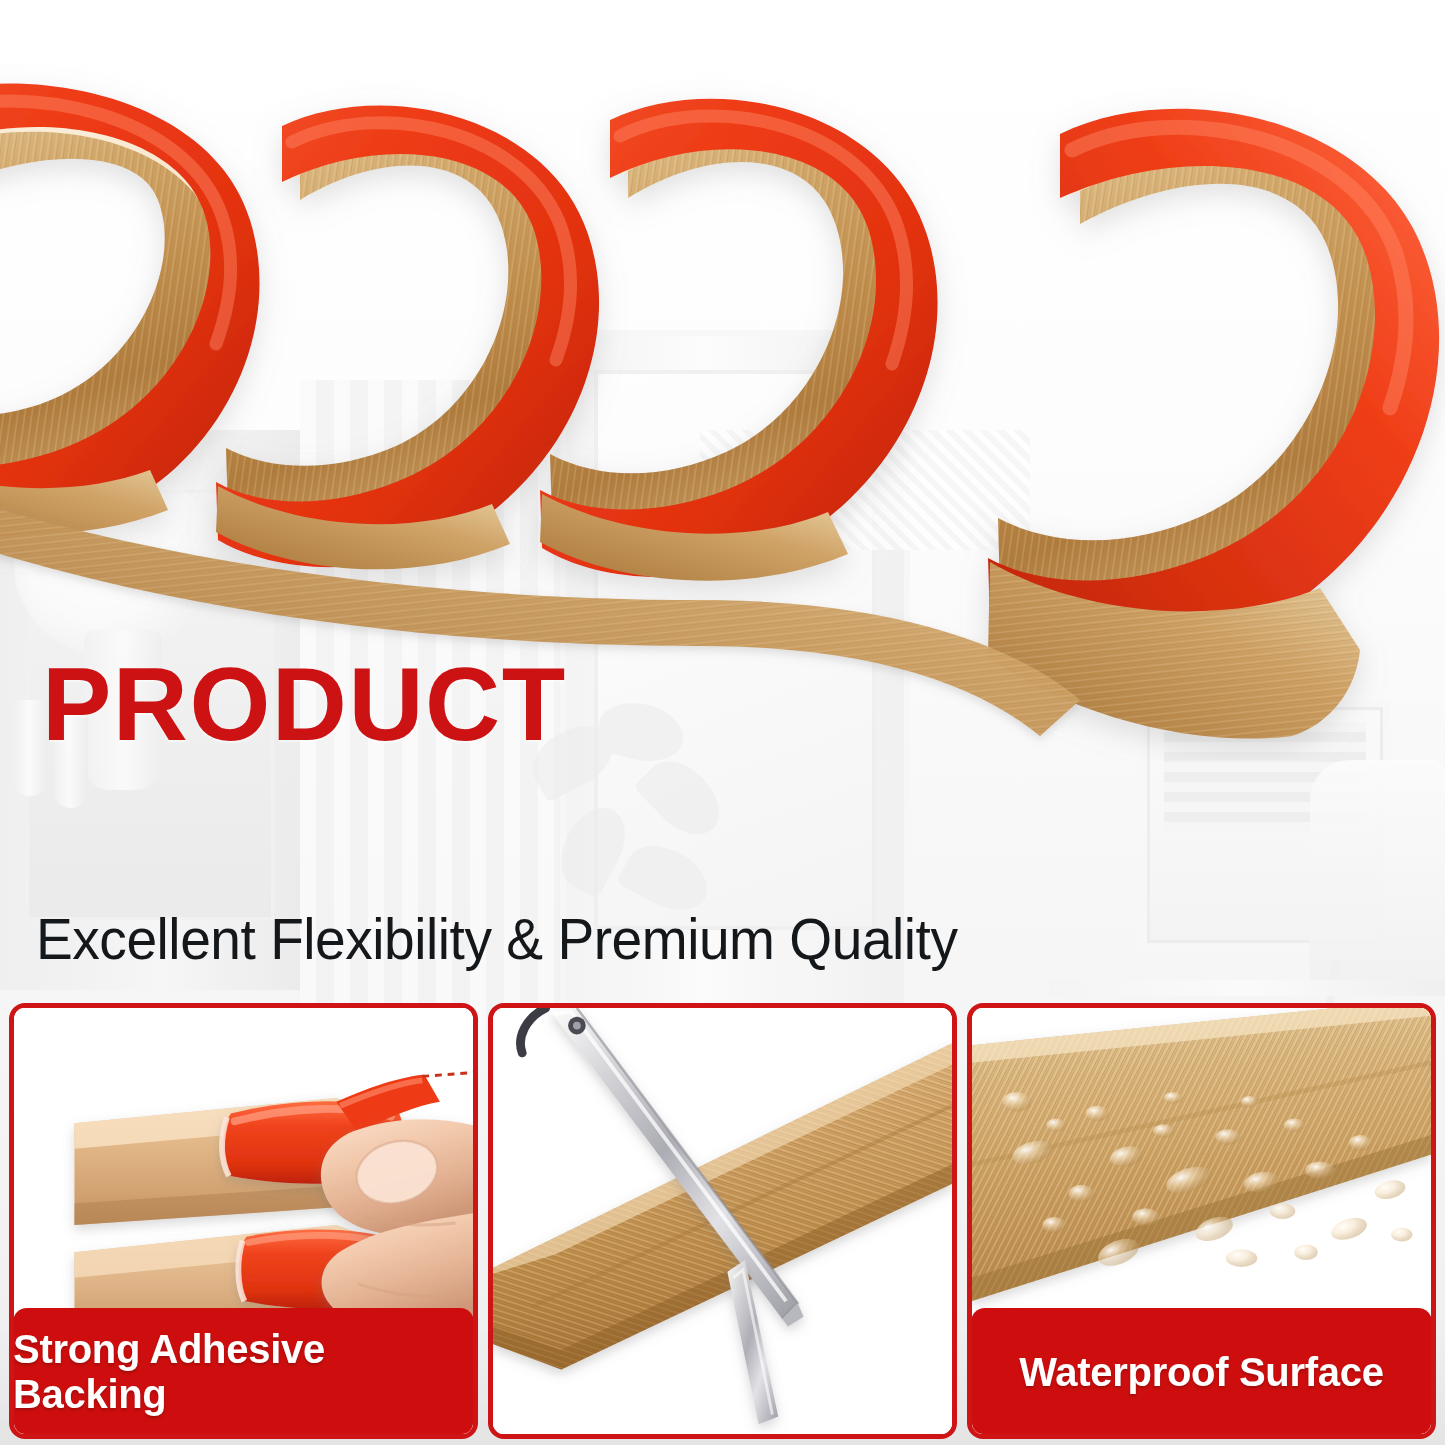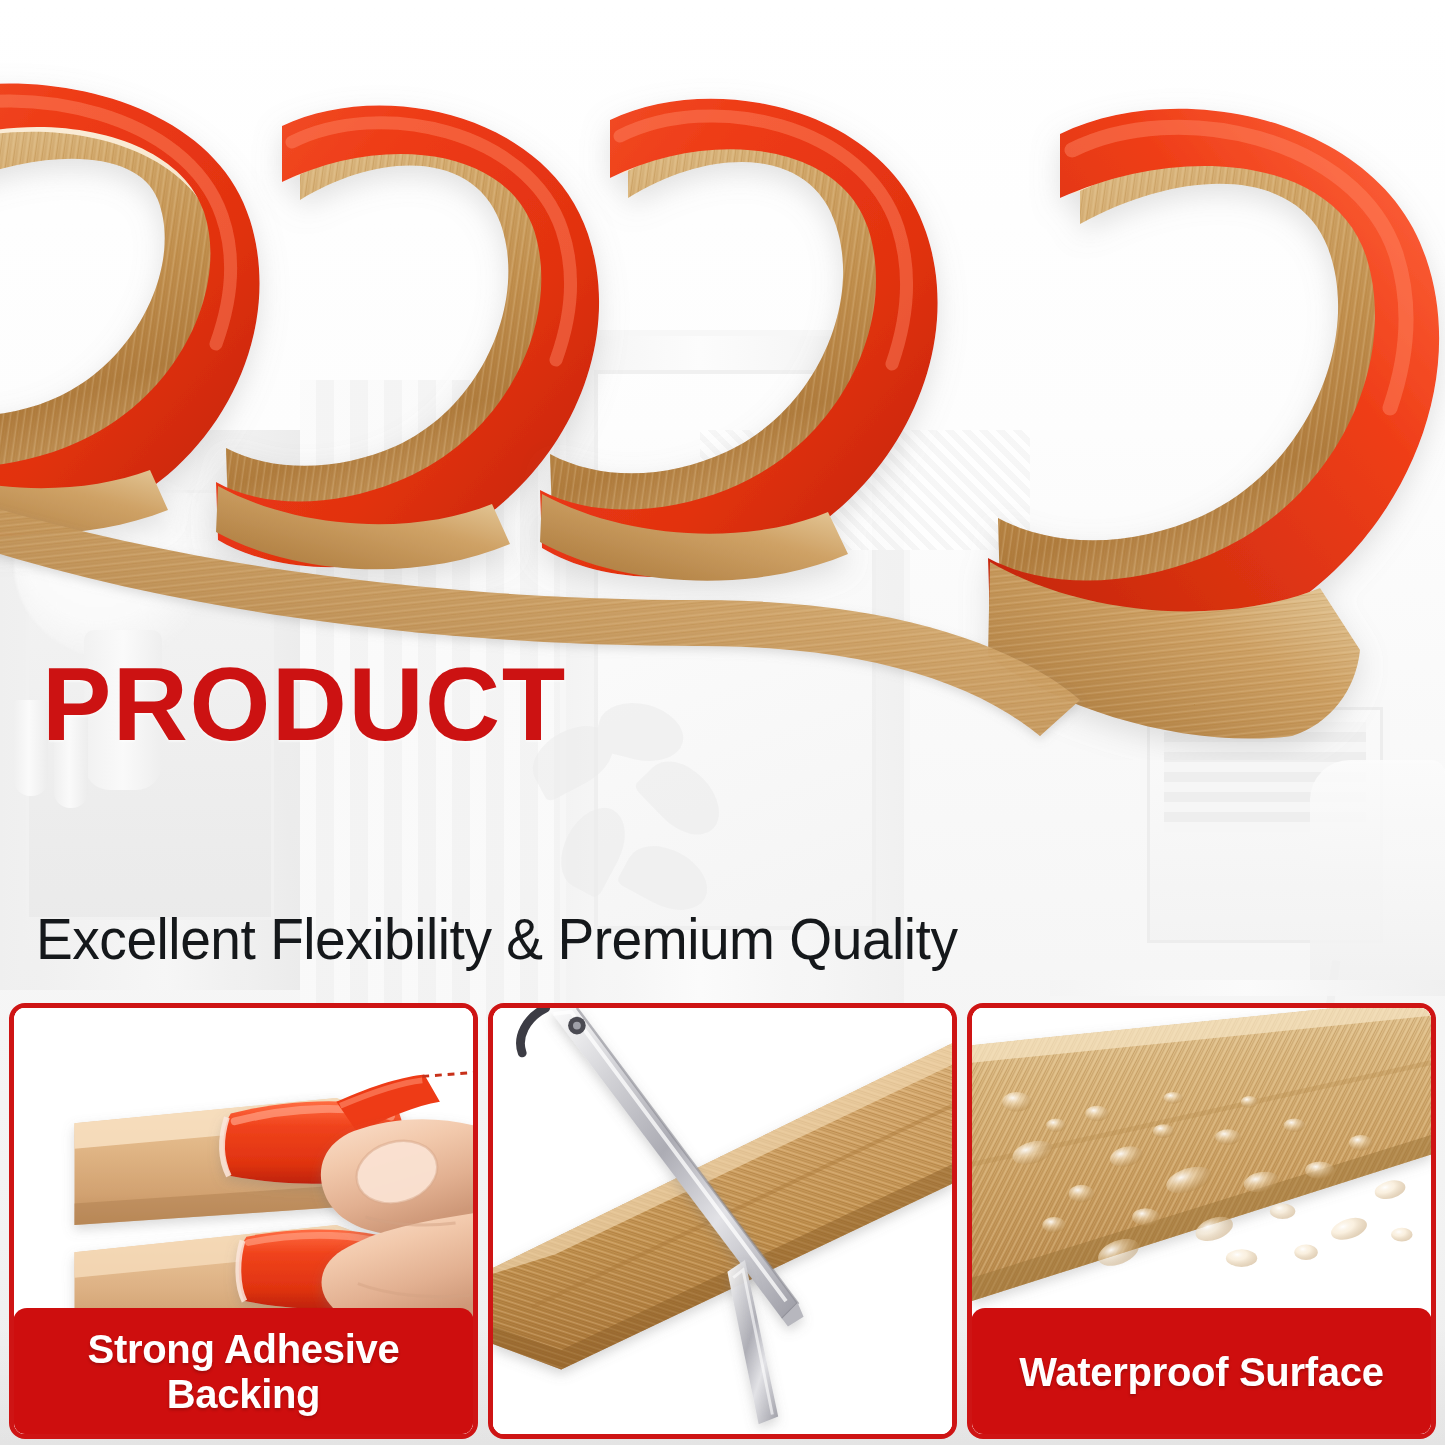--- a/index.html
+++ b/index.html
@@ -139,21 +139,20 @@
     transform:scaleX(.95);
     transform-origin:left center;
   }
 
   
   .features {
     position:absolute; left:9px; top:1003px;
     width:1427px; height:436px;
     display:flex; gap:10px;
     z-index:7;
-    text-align:center;
   }
   .feature {
     position:relative;
     flex:1 1 0;
     background:#ffffff;
     border:5px solid #CE1414;
     border-radius:16px;
     overflow:hidden;
   }
   .fe-photo {

